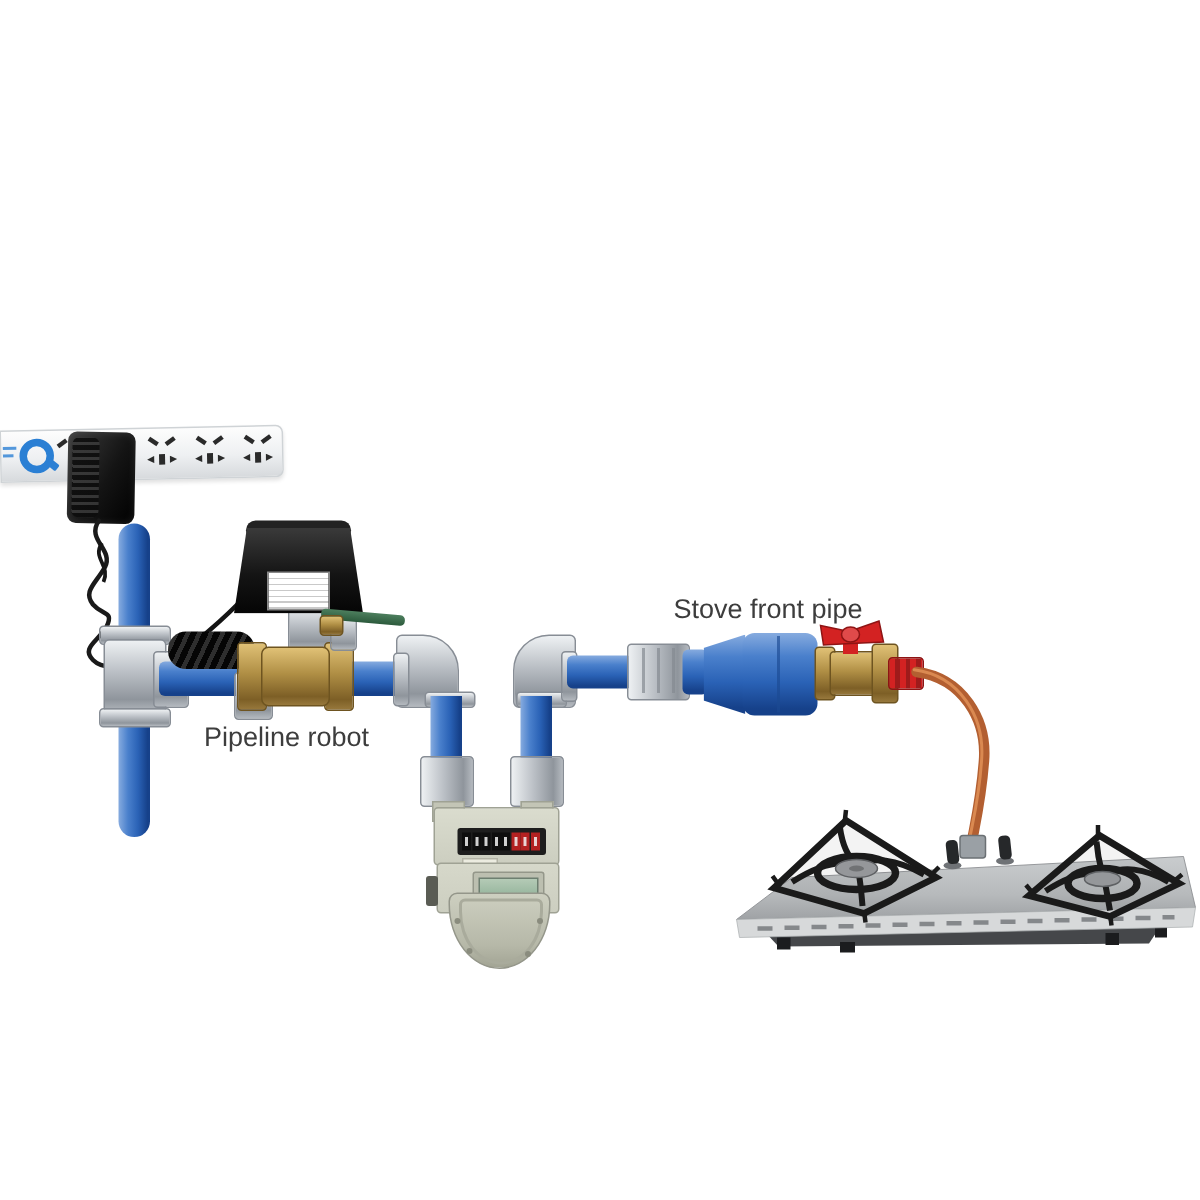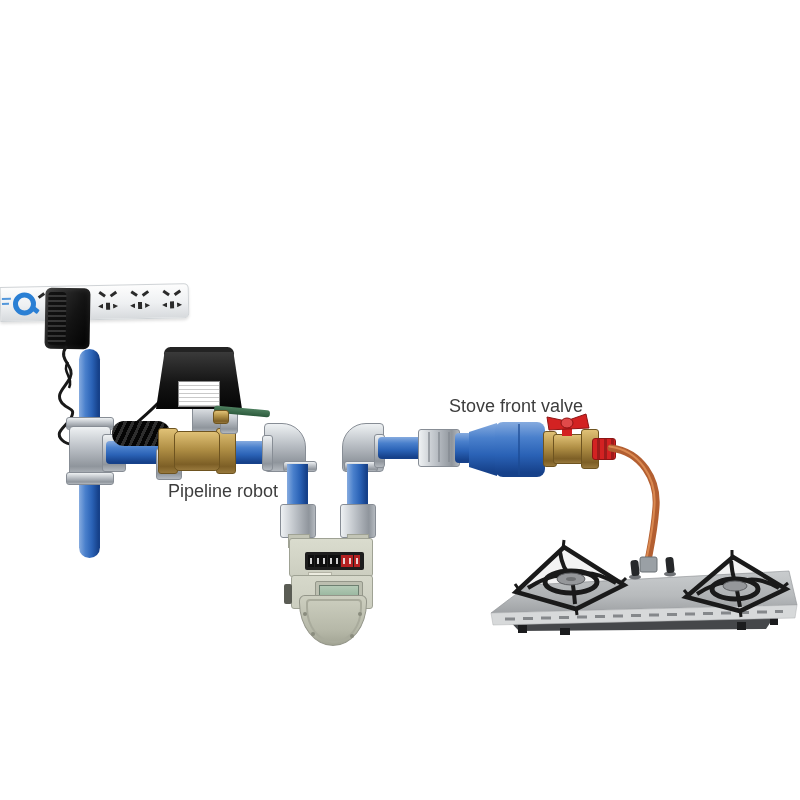--- a/index.html
+++ b/index.html
@@ -5,21 +5,21 @@
   html,body{margin:0;padding:0;background:#fff;}
   #canvas{position:relative;width:800px;height:800px;background:var(--background,#fff);
     overflow:hidden;font-family:"Liberation Sans",sans-serif;}
   .abs{position:absolute;}
 
   
   .title{left:35px;top:160px;width:670px;text-align:center;
     font-size:31px;font-weight:bold;line-height:46px;letter-spacing:.3px;
     color:var(--title_text,#333);}
   .lbl{font-size:18px;color:var(--label_text,#3d3d3d);white-space:nowrap;}
-  .lbl-robot{left:136px;top:481px;margin-left:32px;}
+  .lbl-robot{left:136px;top:481px;}
   .lbl-stove{left:449px;top:396px;}
 
   
   .strip{left:0;top:287px;width:187px;height:33px;border-radius:0 5px 5px 0;
     background:linear-gradient(180deg,#fdfdfd,#eef0f2 55%,#d7dadd);
     border:1px solid #cfd3d6;transform:rotate(-1.2deg);transform-origin:left center;
     box-shadow:0 2px 3px rgba(0,0,0,.12);}
   .logo-ring{left:12px;top:5px;width:13px;height:13px;border:5px solid var(--logo_blue,#2a7fd4);
     border-radius:50%;}
   .logo-tail{left:30px;top:20px;width:8px;height:5px;background:var(--logo_blue,#2a7fd4);
@@ -313,15 +313,15 @@
     </g>
     <ellipse cx="735" cy="586" rx="12" ry="5" fill="#95979a" stroke="#5e6063"></ellipse>
 
     <ellipse cx="635" cy="577" rx="6" ry="2.5" fill="#6f7276"></ellipse>
     <rect x="631" y="560" width="8" height="16" rx="3" fill="#26282a" transform="rotate(-6 635 568)"></rect>
     <ellipse cx="670" cy="574" rx="6" ry="2.5" fill="#6f7276"></ellipse>
     <rect x="666" y="557" width="8" height="16" rx="3" fill="#26282a" transform="rotate(-6 670 565)"></rect>
   </svg>
 
   <div class="abs lbl lbl-robot">Pipeline robot</div>
-  <div class="abs lbl lbl-stove">Stove front valve</div>
+  <div class="abs lbl lbl-stove">Stove front pipe</div>
 
 </div>
 
 </body></html>

